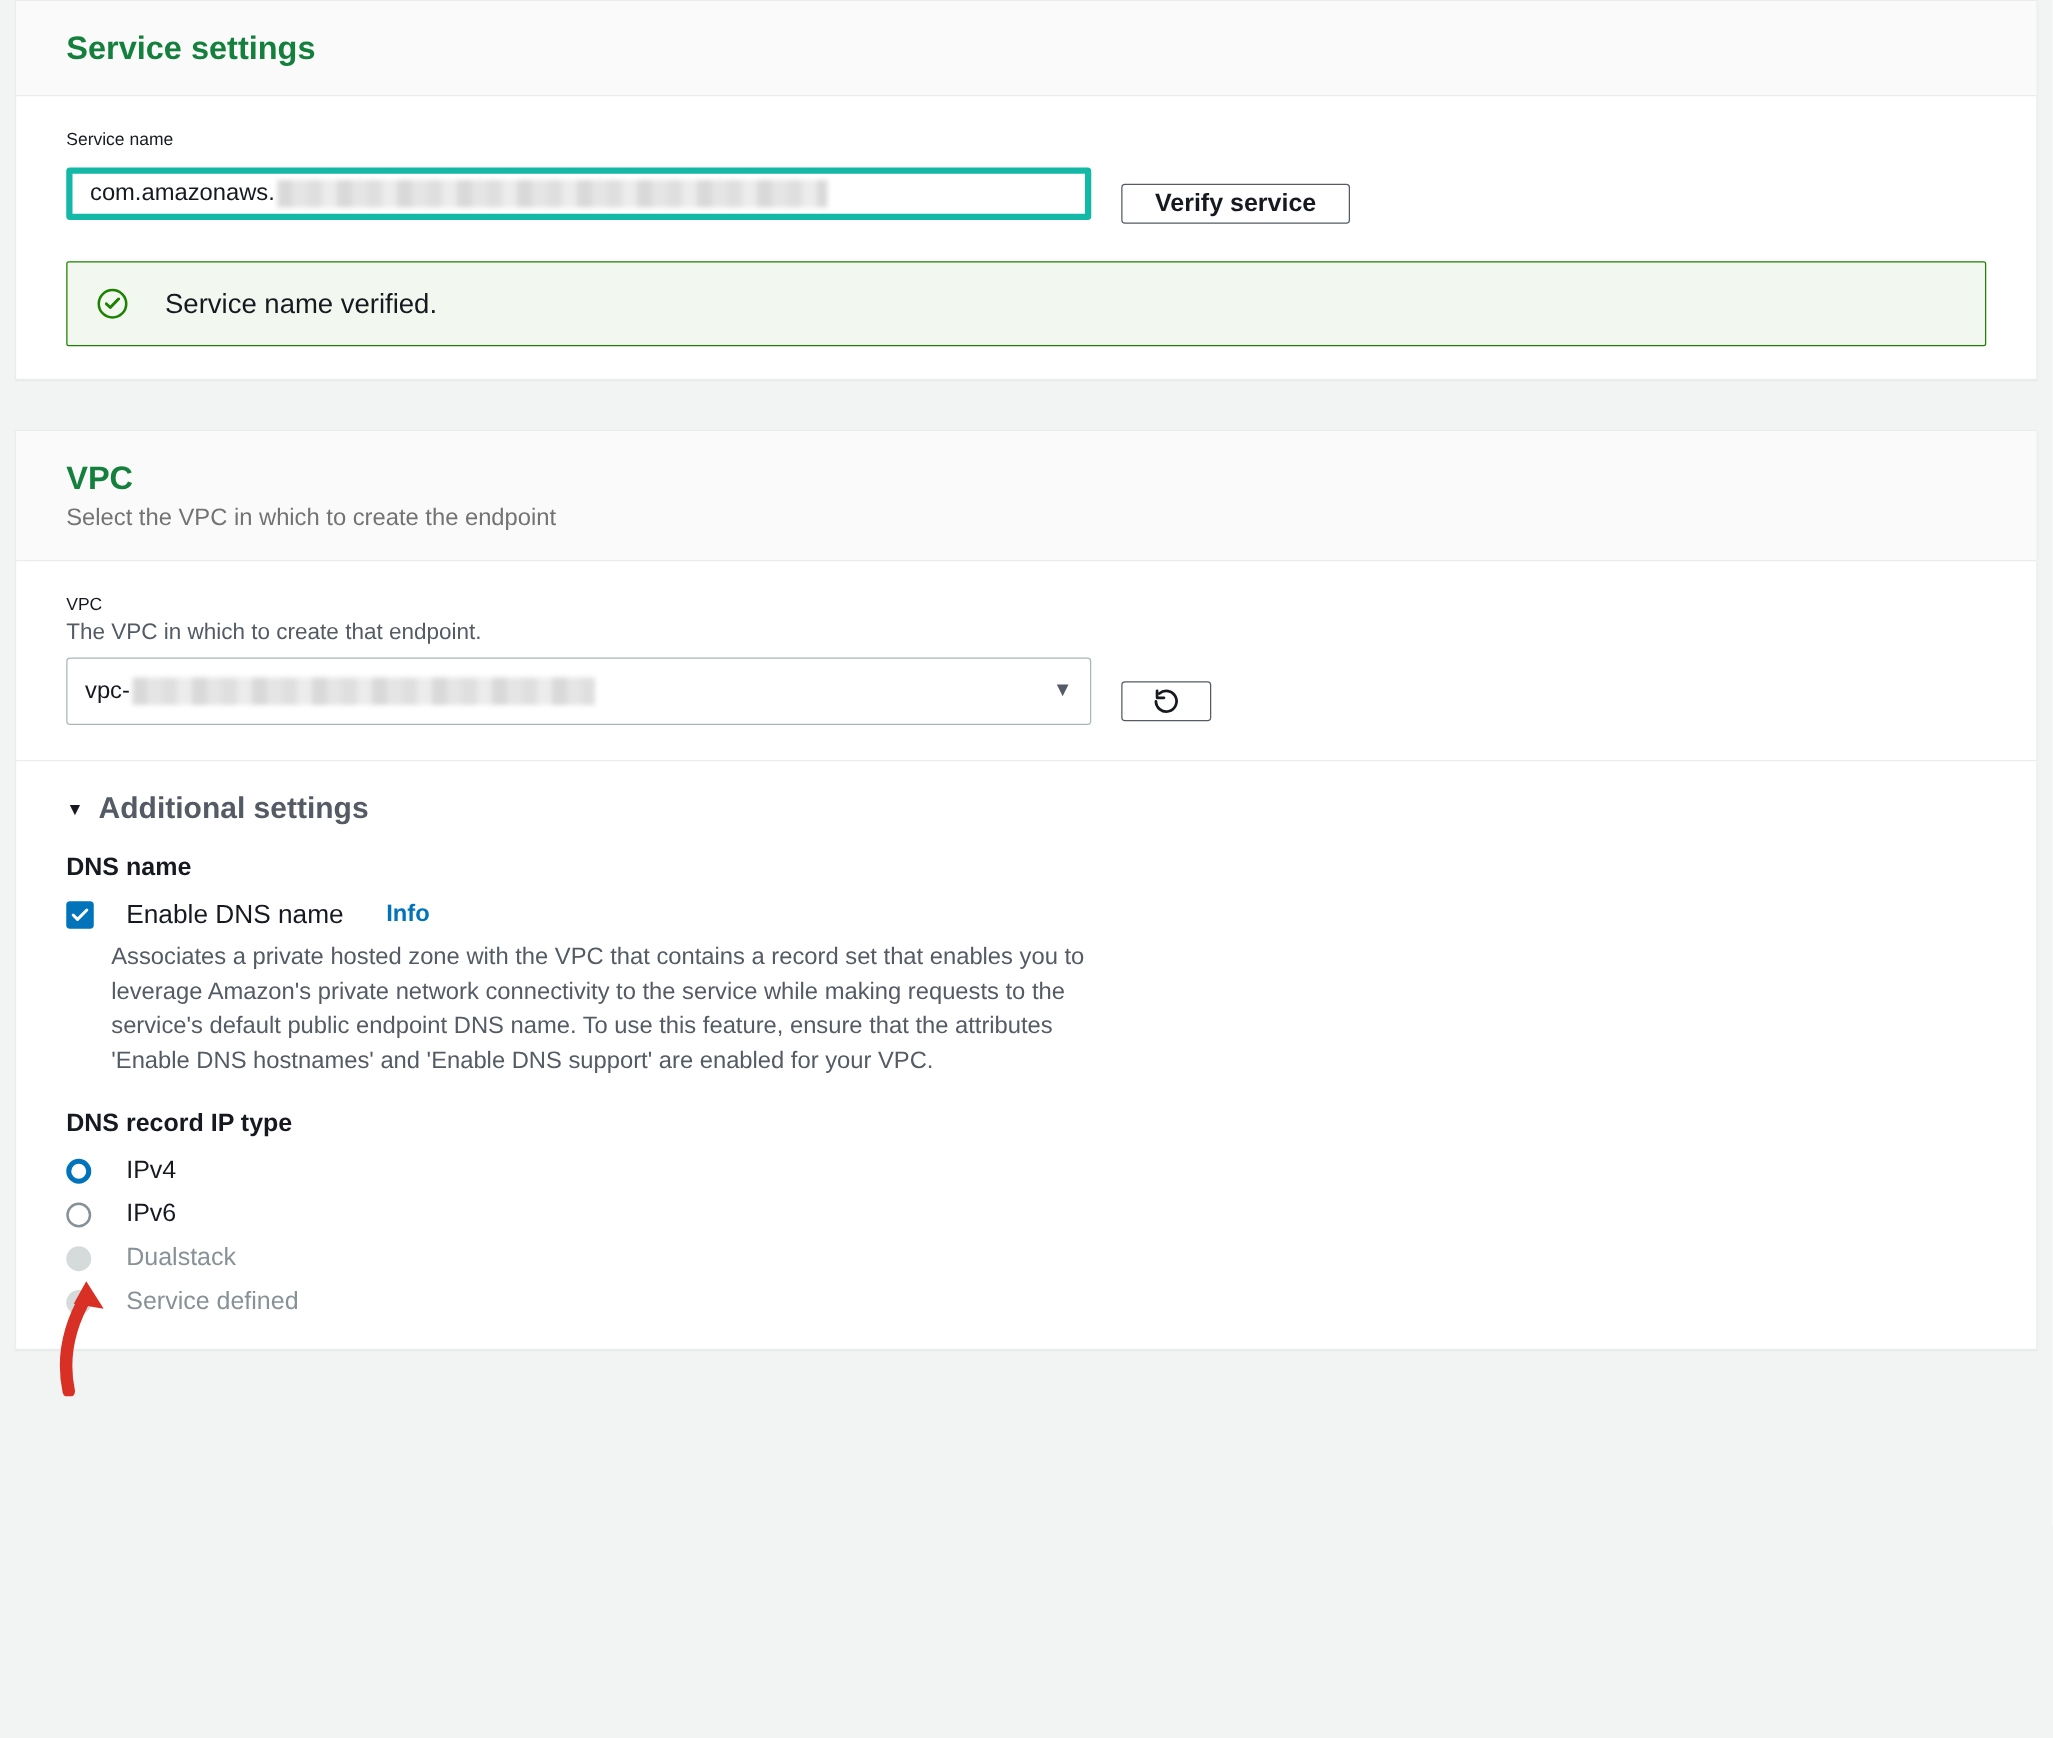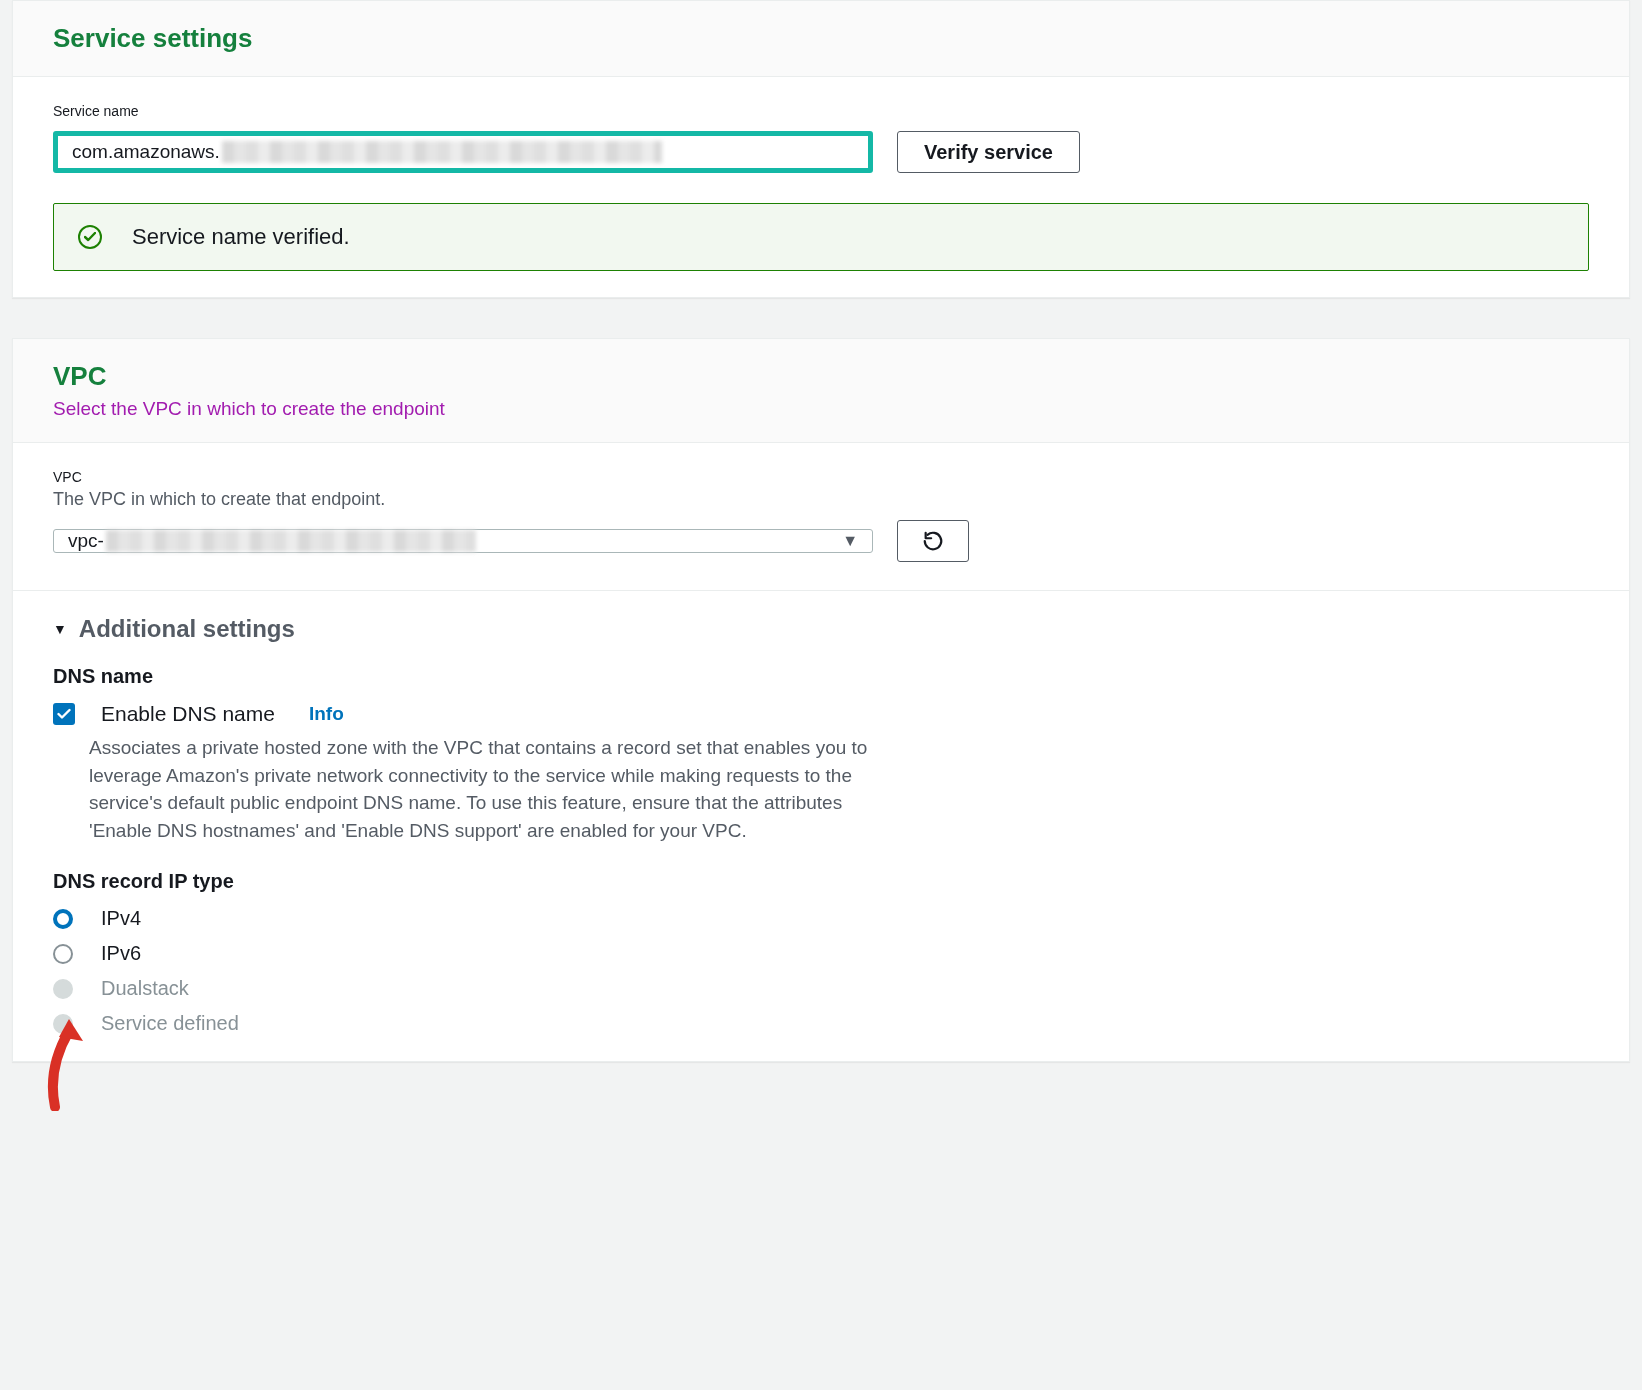--- a/index.html
+++ b/index.html
@@ -20,21 +20,21 @@
     border-bottom: 1px solid #eaeded;
     padding: 22px 40px;
   }
   .panel-header h2 {
     font-size: 26px;
     font-weight: 700;
     color: #15803d;
   }
   .panel-header .subtitle {
     font-size: 19px;
-    color: #a21caf;
+    color: #737373;
     margin-top: 6px;
   }
   .panel-body {
     padding: 26px 40px;
   }
   .field-label {
     font-size: 14px;
     color: #16191f;
     margin-bottom: 4px;
   }
@@ -66,52 +66,53 @@
   }
   .redacted {
     display: inline-block;
     height: 22px;
     background: repeating-linear-gradient(90deg,#d9d9d9 0 12px,#e5e5e5 12px 24px,#dfdfdf 24px 36px,#ececec 36px 48px);
     filter: blur(2px);
   }
   .select {
     flex: 1;
     max-width: 820px;
-    height: 24px;
+    height: 54px;
     border: 1px solid #aab7b8;
     border-radius: 3px;
     padding: 0 40px 0 14px;
     font-size: 19px;
     display: flex;
     align-items: center;
     background: #fff;
     position: relative;
     cursor: pointer;
   }
   .select .caret {
     position: absolute;
     right: 14px;
     top: 50%;
     transform: translateY(-50%);
     color: #545b64;
     font-size: 16px;
   }
   .btn {
-    height: 42px;
+    height: 32px;
     padding: 0 26px;
     border: 1px solid #545b64;
     border-radius: 3px;
     background: #fff;
     font-size: 20px;
     font-weight: 700;
     color: #16191f;
     cursor: pointer;
     display: inline-flex;
     align-items: center;
     justify-content: center;
+    margin-top: 16px;
   }
   .btn.icon-only {
     width: 72px;
     padding: 0;
   }
   .alert-success {
     margin-top: 30px;
     border: 1px solid #1d8102;
     background: #f2f8f0;
     border-radius: 2px;

